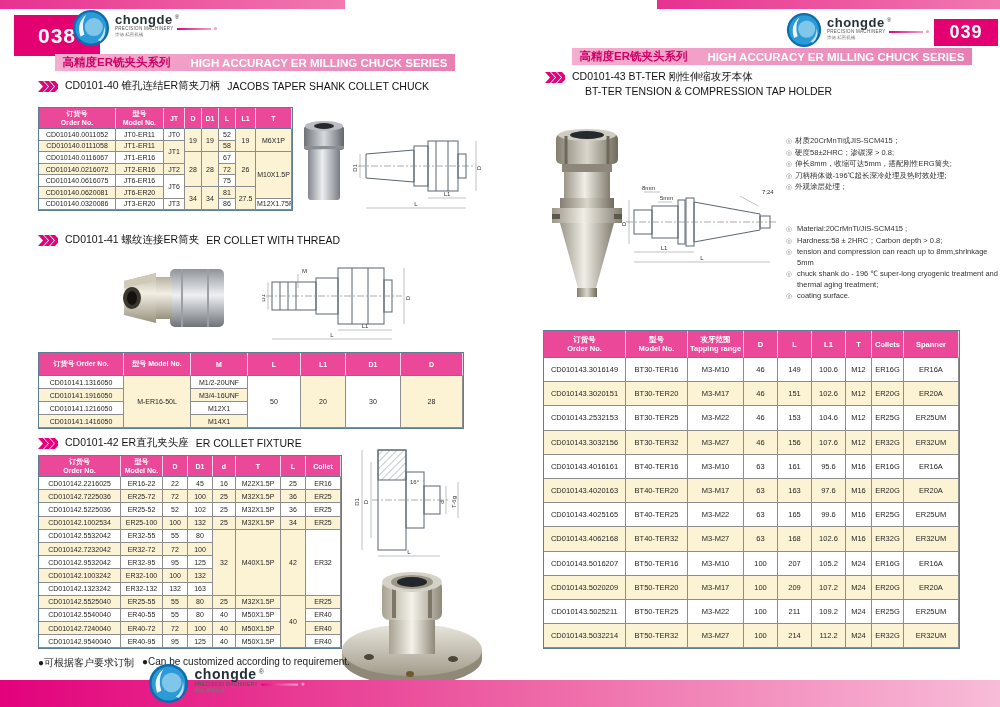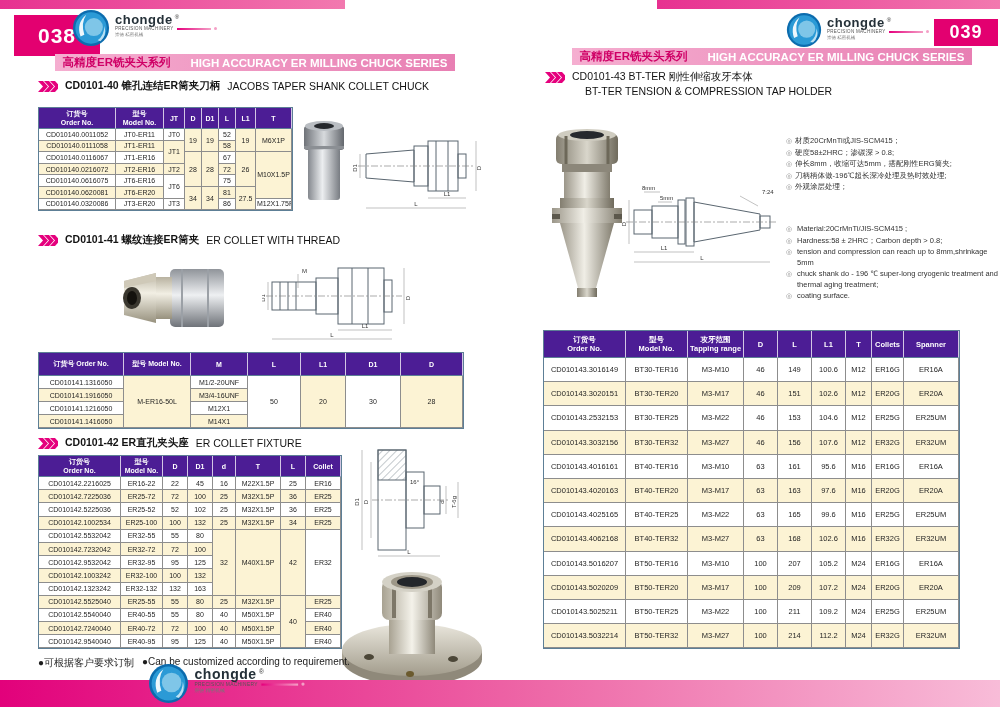--- a/index.html
+++ b/index.html
@@ -23,26 +23,26 @@
   .logo-name{font-size:13px;font-weight:bold;color:#243038;letter-spacing:.5px;line-height:11px}
   .logo-subrow{display:flex;align-items:center;gap:3px;margin-top:1px}
   .logo-sub{font-size:4.5px;color:#555;letter-spacing:.3px;white-space:nowrap}
   .logo-dash{width:34px;height:2px;background:linear-gradient(90deg,#e5007d,#f4a0c6)}
   .logo-dot{width:3px;height:3px;border-radius:50%;background:#f4a0c6}
   .logo-zh{font-size:4.5px;color:#777;margin-top:1px;white-space:nowrap}
   .logo-reg{font-size:6px;color:#333;line-height:6px}
 
   
   .sec-title{display:flex;align-items:center;gap:7px;font-size:10.5px;color:#131313;white-space:nowrap}
-  .sec-title .tzh{font-weight:bold}
+  .sec-title .tzh{font-weight:normal}
   .r-title2{font-size:10.5px;color:#131313;white-space:nowrap}
 
   
   .tbl table{border-collapse:separate;border-spacing:0;table-layout:fixed;border:1px solid #5d7f96;width:100%}
-  .tbl th{background:#4c1d95;color:#fff;font-weight:bold;text-align:center;vertical-align:middle;
+  .tbl th{background:#ec4899;color:#fff;font-weight:bold;text-align:center;vertical-align:middle;
           border-right:1px solid rgba(255,255,255,.75);border-bottom:1px solid #5d7f96;padding:1px 0}
   .tbl td{background:#fff;color:#1f1f1f;text-align:center;vertical-align:middle;white-space:nowrap;
           overflow:hidden;border-right:1px solid #8d8d8d;border-bottom:1px solid #8d8d8d;padding:0 1px}
   .tbl tr.alt td{background:#fcf3d4}
   .tbl td.merged{background:#fcf3d4}
   .tbl td.w{background:#fff}
   .tbl .hz,.tbl .he{line-height:9px}
   .t1{font-size:7px}.t1 th{font-size:7px;height:14px}.t1 td{height:10.6px}
   .t2{font-size:7px}.t2 th{font-size:7px;height:20px}.t2 td{height:12px}
   .t3{font-size:7px}.t3 th{font-size:7px;height:11px}.t3 td{height:12.2px}

